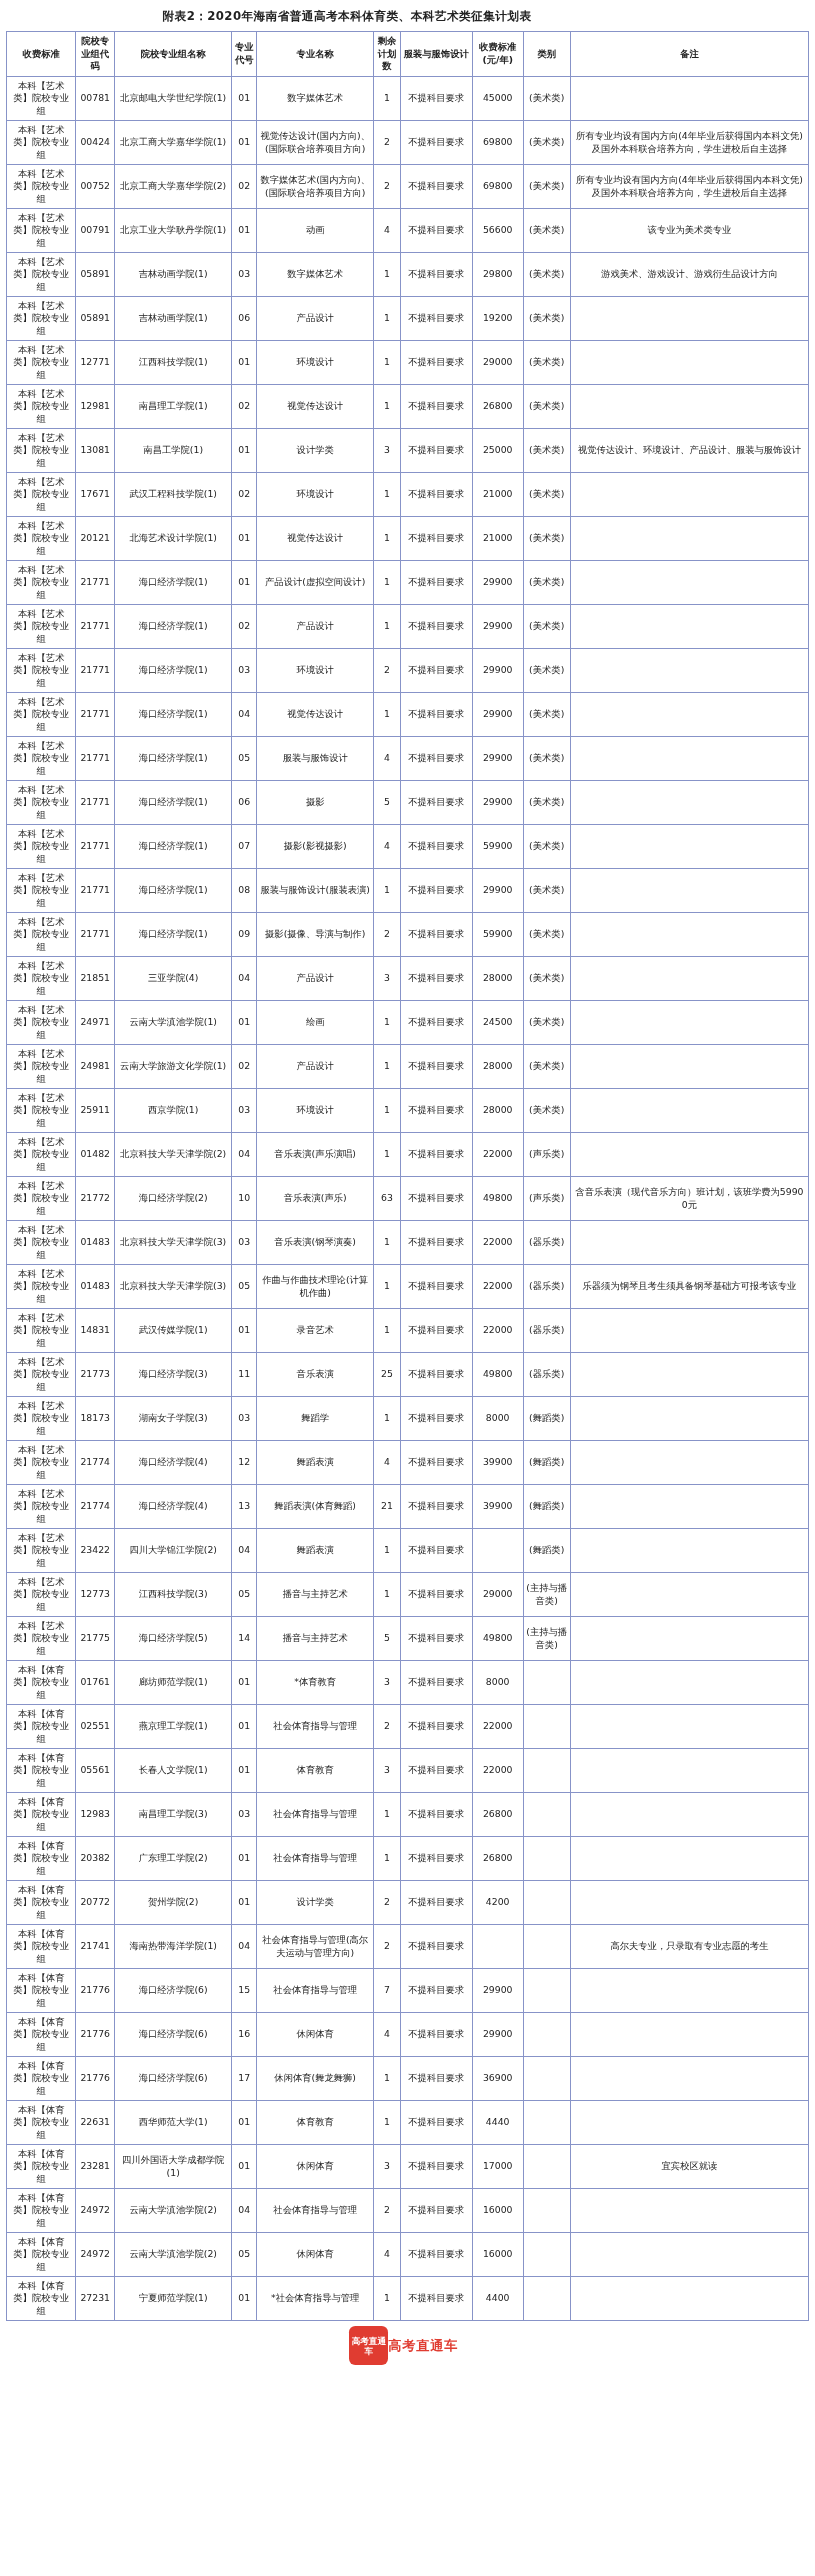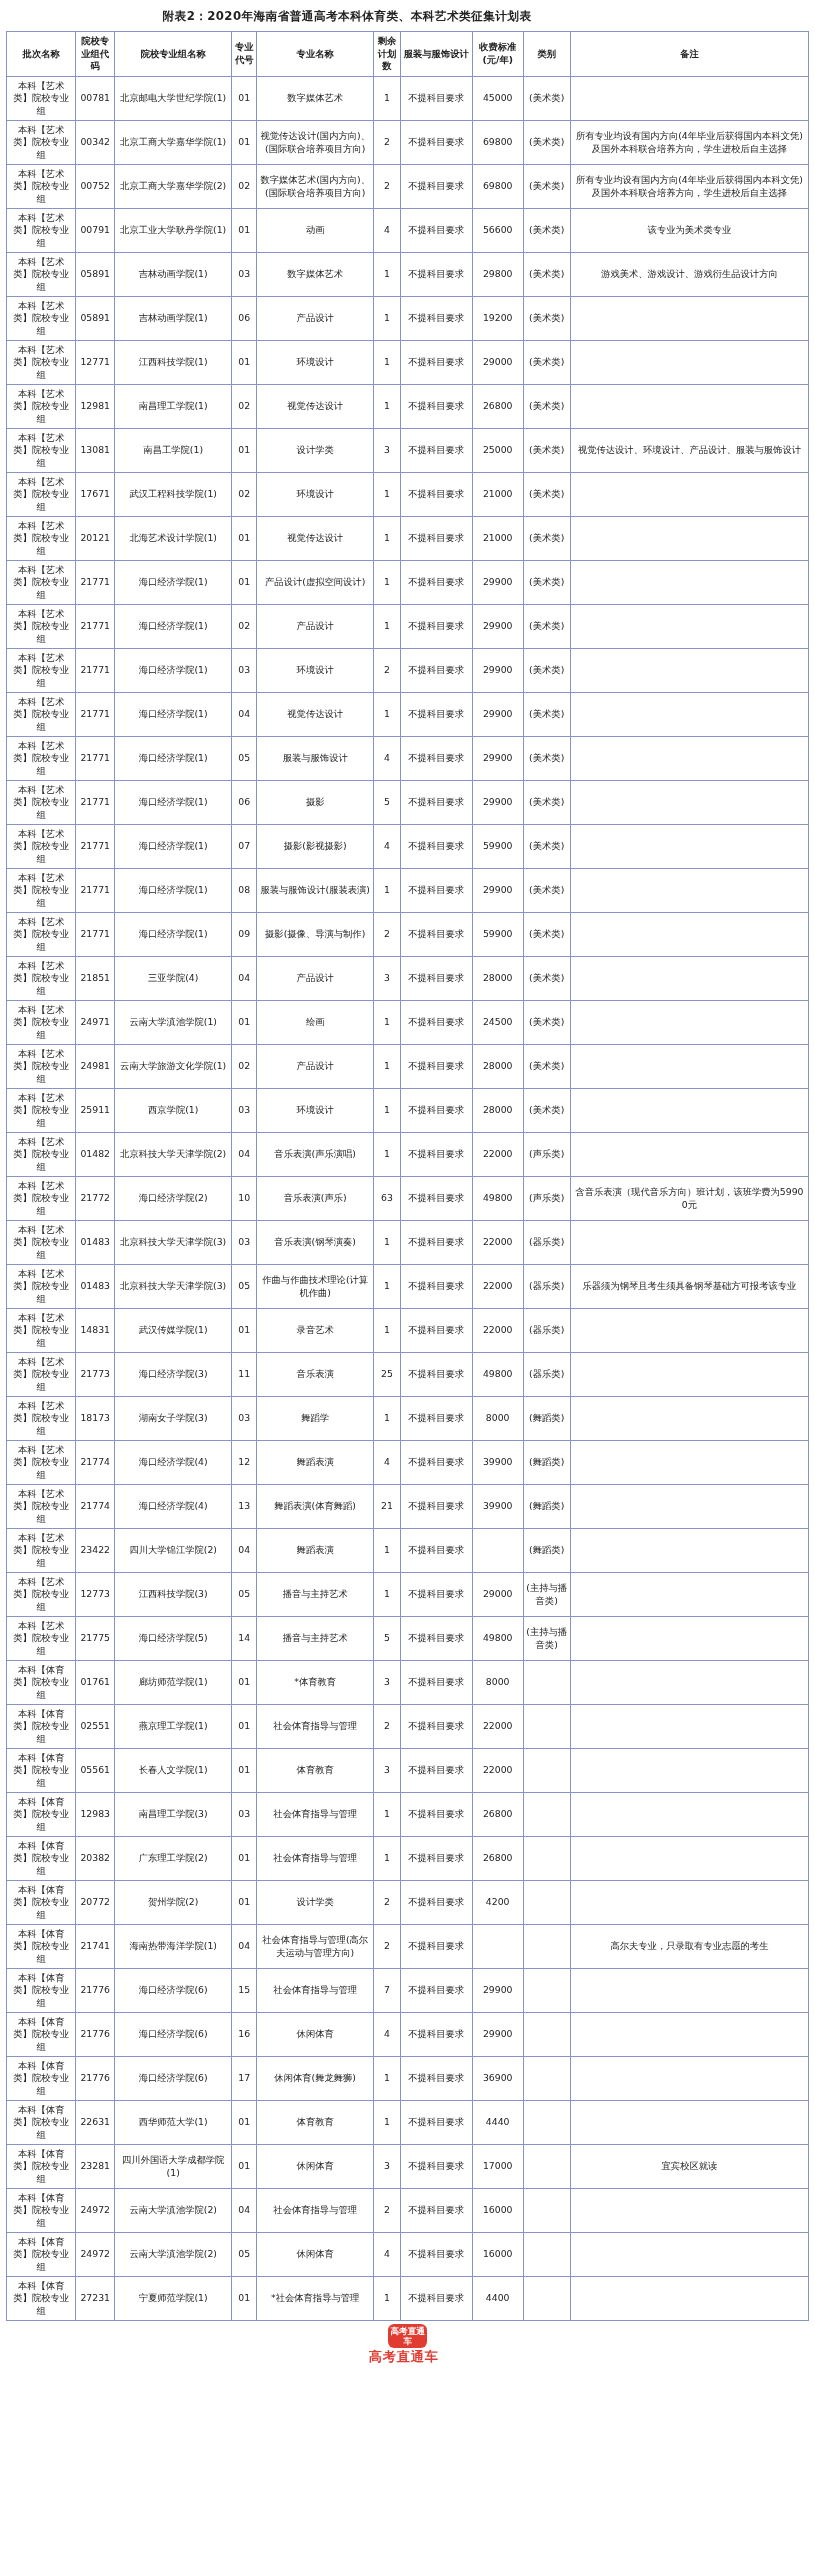--- a/index.html
+++ b/index.html
@@ -37,25 +37,24 @@
     height:40px;
     background:#ffffff;
   }
   table.plan tbody tr{height:44px;}
   td.cell-group, td.cell-major, td.cell-remark{text-align:left;}
   td.cell-batch{font-size:8.6px;font-family:Liberation Serif, serif;}
   td.cell-remark{font-size:8.6px;}
   .footer{
     width:803px;
     display:flex;
-    justify-content:flex-end;
+    justify-content:center;
     align-items:center;
     margin-top:4.7px;
     height:40px;
-    flex-direction:column;
   }
   .logo-box{
     width:39px;height:39px;
     background:#e03c31;
     border-radius:6.2px;
     color:#fff;
     display:flex;align-items:center;justify-content:center;
     text-align:center;
     font-size:8.6px;font-weight:bold;
     line-height:1.2;
@@ -94,21 +93,21 @@
         <col class="c-mcode">
         <col class="c-major">
       <col class="c-count">
         <col class="c-subj">
         <col class="c-fee">
         <col class="c-cat">
         <col class="c-remark">
     </colgroup>
     <thead>
       <tr>
-        <th>批次名称</th>
+        <th>收费标准</th>
         <th>院校专业组代码</th>
         <th>院校专业组名称</th>
         <th>专业代号</th>
         <th>专业名称</th>
         <th>剩余计划数</th>
         <th>服装与服饰设计</th>
         <th>收费标准(元/年)</th>
         <th>类别</th>
         <th>备注</th>
       </tr>
@@ -122,21 +121,21 @@
       <td class="cell-major">数字媒体艺术</td>
       <td class="cell-count">1</td>
       <td class="cell-subjects">不提科目要求</td>
       <td class="cell-fee">45000</td>
       <td class="cell-category">(美术类)</td>
       <td class="cell-remark"></td>
     </tr>
 
     <tr>
       <td class="cell-batch">本科【艺术类】院校专业组</td>
-      <td class="cell-code">00342</td>
+      <td class="cell-code">00424</td>
       <td class="cell-group">北京工商大学嘉华学院(1)</td>
       <td class="cell-mcode">01</td>
       <td class="cell-major">视觉传达设计(国内方向)、(国际联合培养项目方向)</td>
       <td class="cell-count">2</td>
       <td class="cell-subjects">不提科目要求</td>
       <td class="cell-fee">69800</td>
       <td class="cell-category">(美术类)</td>
       <td class="cell-remark">所有专业均设有国内方向(4年毕业后获得国内本科文凭)及国外本科联合培养方向，学生进校后自主选择</td>
     </tr>
 

